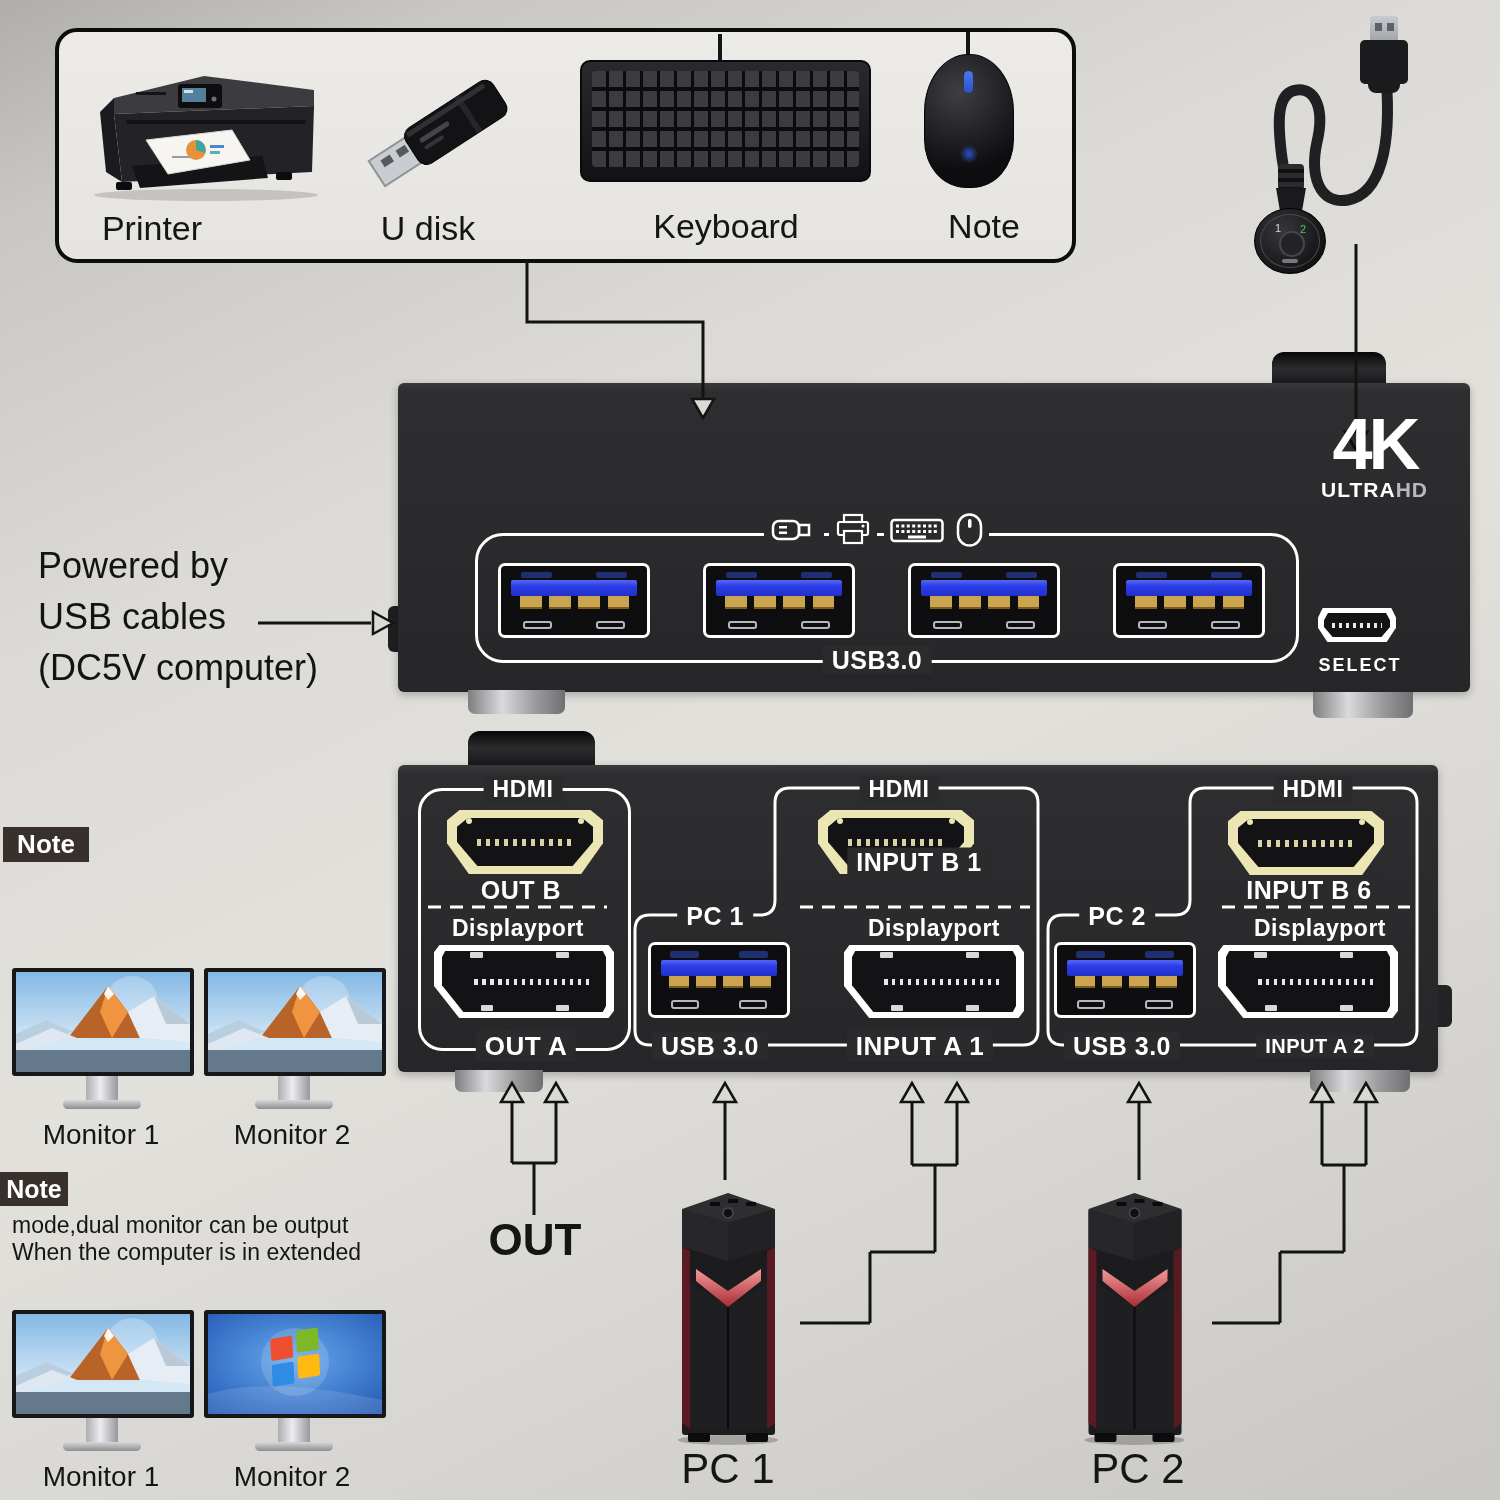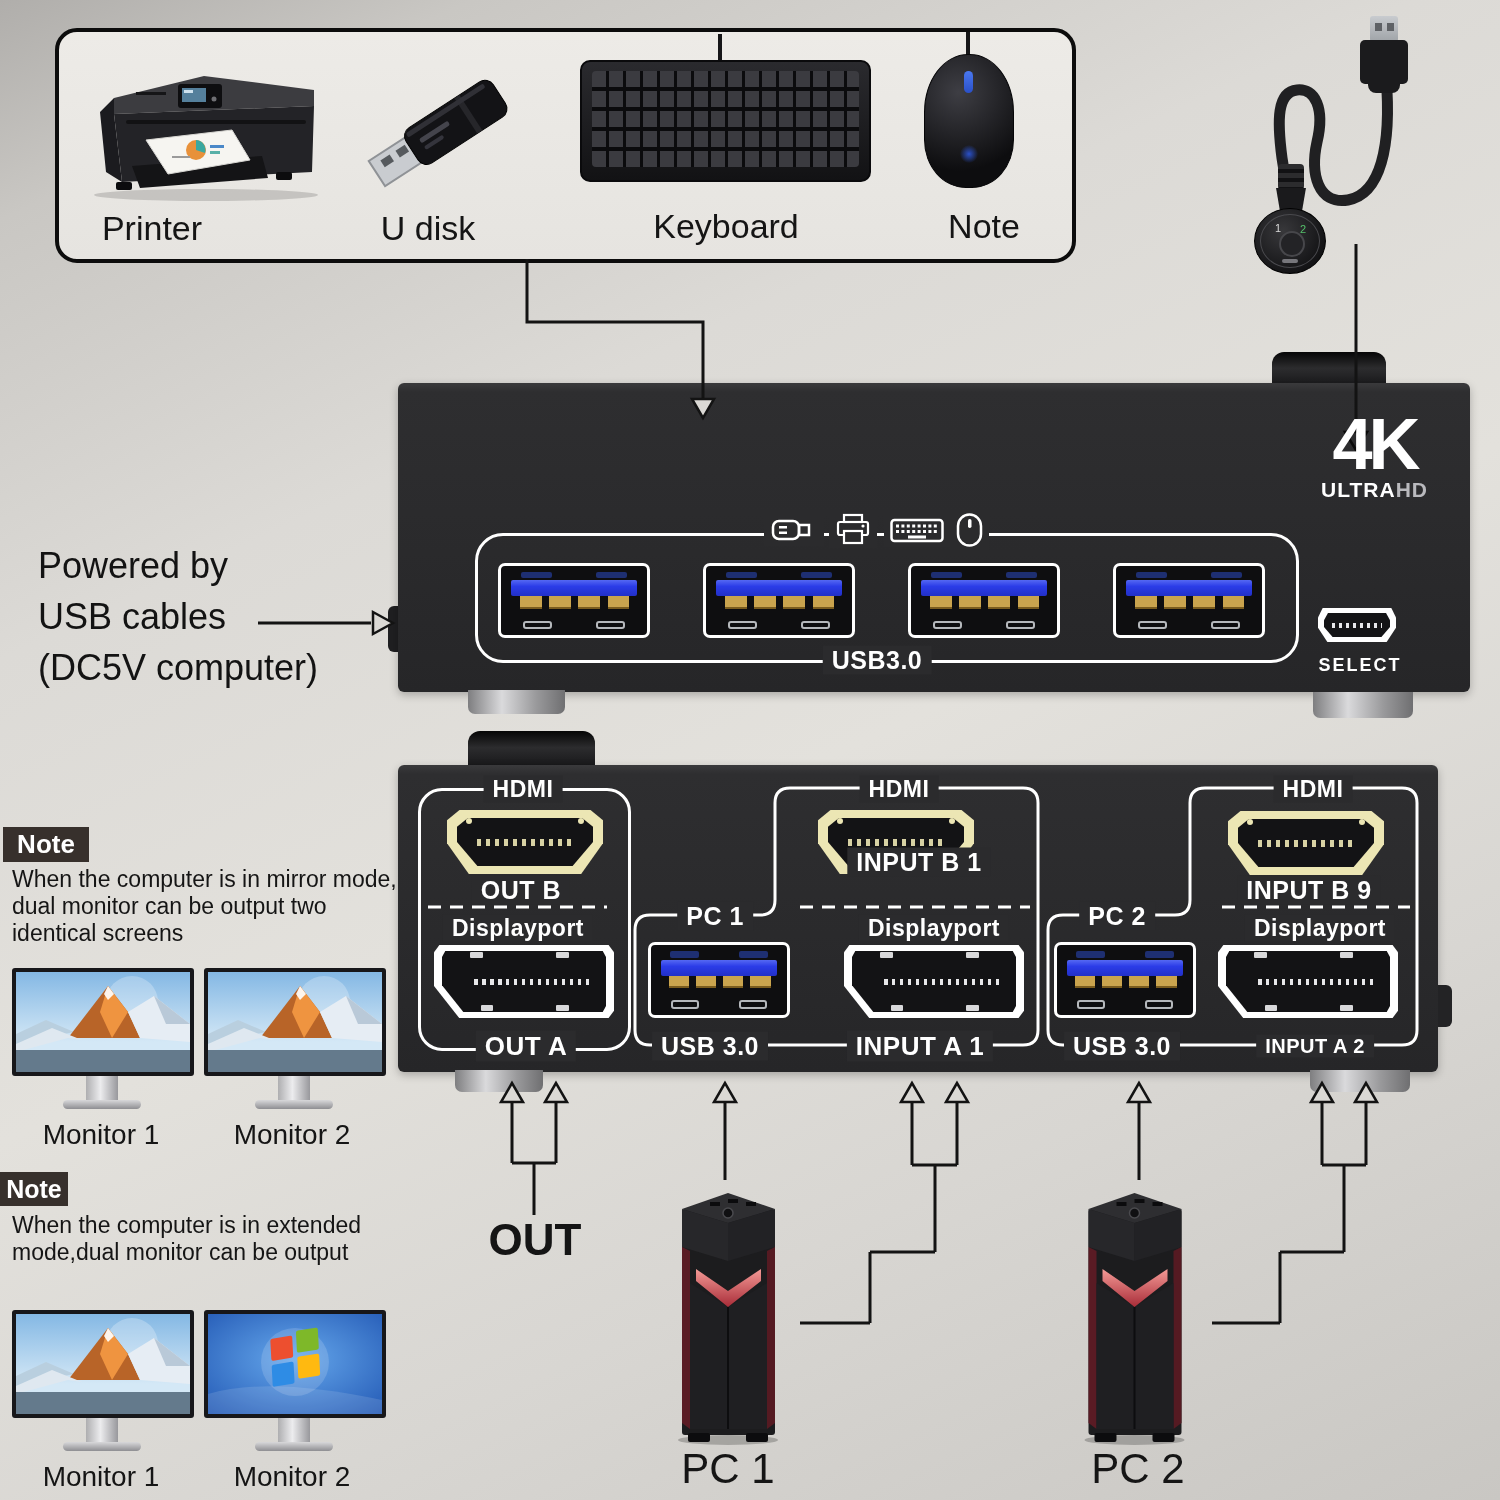--- a/index.html
+++ b/index.html
@@ -176,25 +176,20 @@
     <polygon points="18,100 56,124 95,100 95,246 18,246" fill="#1f1f22"></polygon>
     <polygon points="24,86 56,108 89,86 89,98 56,124 24,98" fill="url(#redg)"></polygon>
     <line x1="56" y1="124" x2="56" y2="246" stroke="#0d0d0f" stroke-width="2"></line>
     <rect x="16" y="250" width="22" height="9" rx="2" fill="#0c0c0e"></rect>
     <rect x="74" y="250" width="22" height="9" rx="2" fill="#0c0c0e"></rect>
   </svg>
   <div class="klabel" style="left:728px;top:1469px;font-size:42px">PC 1</div>
   <div class="klabel" style="left:1138px;top:1469px;font-size:42px">PC 2</div>
 
   <div class="badge" style="left:3px;top:827px;width:86px;height:35px;font-size:26px">Note</div>
-  <div class="notetext" style="left:12px;top:866px">
-    <div>When the computer is in mirror mode,</div>
-    <div>dual monitor can be output two</div>
-    <div>identical screens</div>
-  </div>
 
   <div class="monitor-screen" style="left:12px;top:968px">
     <svg width="174" height="100" viewBox="0 0 174 100">
       <defs>
           <linearGradient id="skyg" x1="0" y1="0" x2="0" y2="1">
         <stop offset="0" stop-color="#84b8e4"></stop>
             <stop offset="0.7" stop-color="#d4e8f6"></stop>
           </linearGradient>
         </defs>
       <rect width="174" height="100" fill="url(#skyg)"></rect>
@@ -225,22 +220,22 @@
       <rect x="0" y="78" width="174" height="22" fill="#647a8c"></rect>
     </svg>
   </div>
   <div class="neck" style="left:278px;top:1076px"></div>
   <div class="mbase" style="left:255px;top:1100px"></div>
   <div class="klabel" style="left:101px;top:1135px;font-size:28px">Monitor 1</div>
   <div class="klabel" style="left:292px;top:1135px;font-size:28px">Monitor 2</div>
 
   <div class="badge" style="left:0px;top:1172px;width:68px;height:34px;font-size:25px">Note</div>
   <div class="notetext" style="left:12px;top:1212px">
+    <div>mode,dual monitor can be output</div>
     <div>When the computer is in extended</div>
-    <div>mode,dual monitor can be output</div>
   </div>
   <div class="monitor-screen" style="left:12px;top:1310px">
     <svg width="174" height="100" viewBox="0 0 174 100">
       <rect width="174" height="100" fill="url(#skyg)"></rect>
       <circle cx="116" cy="30" r="26" fill="#ffffff" opacity="0.25"></circle>
       <polygon points="0,62 30,48 58,60 0,72" fill="#b9cfdf"></polygon>
       <polygon points="52,66 92,14 112,40 124,66" fill="#b86428"></polygon>
       <polygon points="92,14 112,40 96,66 84,40" fill="#ef9440"></polygon>
       <polygon points="88,22 92,14 98,22 92,28" fill="#ffffff" opacity="0.9"></polygon>
       <polygon points="112,40 138,24 174,52 174,70 124,66" fill="#e6edf4"></polygon>
@@ -482,21 +477,21 @@
       <div class="ct" style="left:73%"></div>
     <div class="bl"></div>
       <div class="br"></div>
   </div>
 
   <div class="wlabel" style="left:523px;top:789px;font-size:23px;font-weight:600">HDMI</div>
   <div class="wlabel" style="left:899px;top:789px;font-size:23px;font-weight:600">HDMI</div>
   <div class="wlabel" style="left:1313px;top:789px;font-size:23px;font-weight:600">HDMI</div>
   <div class="wlabel" style="left:521px;top:890px;font-size:25px">OUT B</div>
   <div class="wlabel" style="left:919px;top:862px;font-size:25px">INPUT B 1</div>
-  <div class="wlabel" style="left:1309px;top:890px;font-size:25px">INPUT B 9</div>
+  <div class="wlabel" style="left:1309px;top:890px;font-size:25px">INPUT B 6</div>
   <div class="wlabel" style="left:518px;top:928px;font-size:23px;font-weight:600">Displayport</div>
   <div class="wlabel" style="left:934px;top:928px;font-size:23px;font-weight:600">Displayport</div>
   <div class="wlabel" style="left:1320px;top:928px;font-size:23px;font-weight:600">Displayport</div>
   <div class="wlabel" style="left:715px;top:916px;font-size:25px">PC 1</div>
   <div class="wlabel" style="left:1117px;top:916px;font-size:25px">PC 2</div>
   <div class="wlabel" style="left:526px;top:1046px;font-size:26px">OUT A</div>
   <div class="wlabel" style="left:710px;top:1046px;font-size:25px">USB 3.0</div>
   <div class="wlabel" style="left:920px;top:1046px;font-size:26px">INPUT A 1</div>
   <div class="wlabel" style="left:1122px;top:1046px;font-size:25px">USB 3.0</div>
   <div class="wlabel" style="left:1315px;top:1046px;font-size:20px">INPUT A 2</div>

